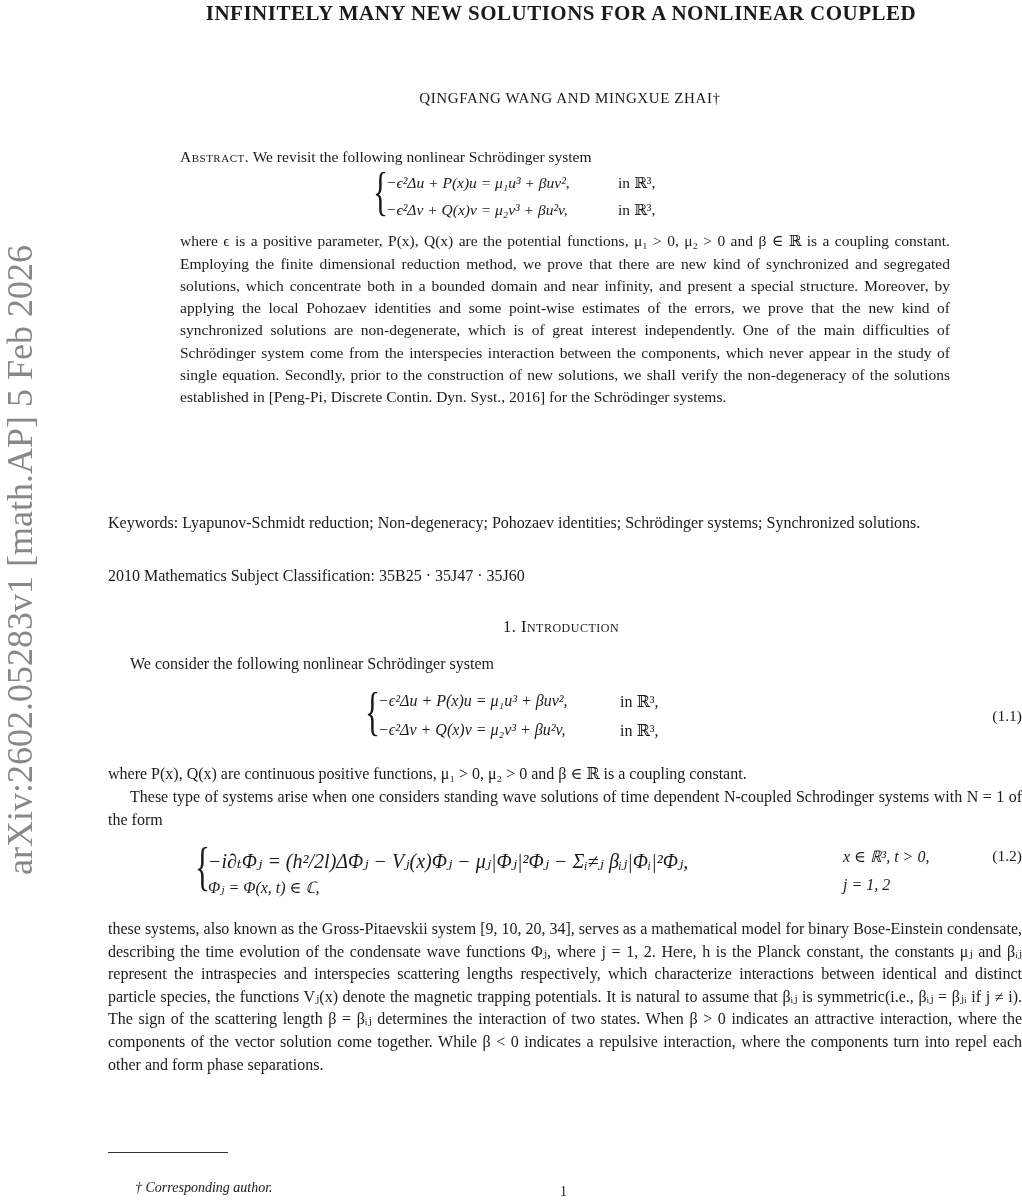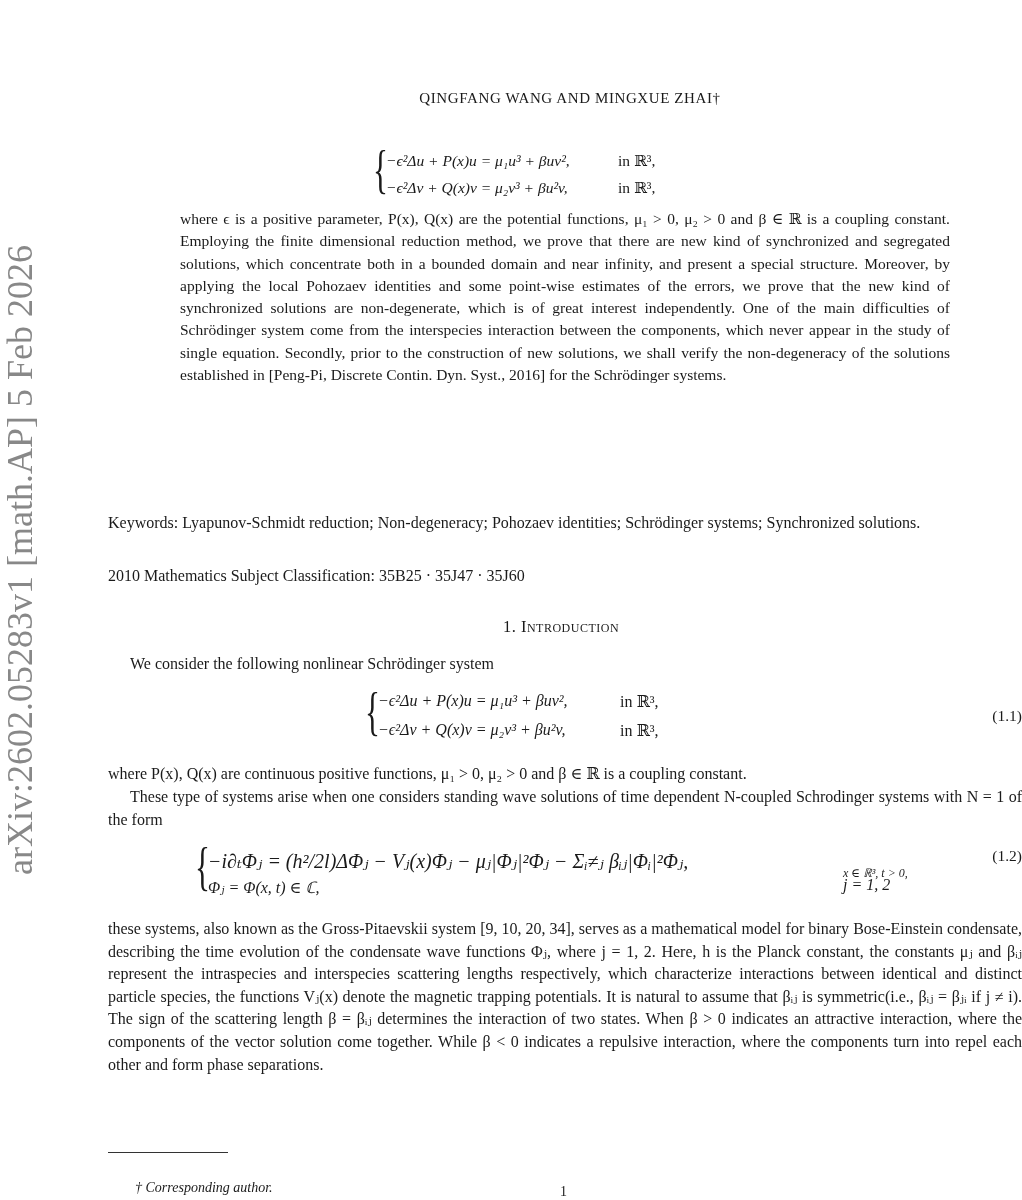--- a/index.html
+++ b/index.html
@@ -24,25 +24,30 @@
   .foot-rule { left:108px; top:1152px; width:120px; height:1px; background:#333; }
   .footnote { left:135px; top:1180px; font-size:14px;font-style:italic; }
   .pagenum { left:560px; top:1184px; font-size:14px; }
 </style>
 </head>
 <body>
 
 <div class="abs sidebar">arXiv:2602.05283v1  [math.AP]  5 Feb 2026</div>
 
 <div class="abs title">
+  <div>INFINITELY MANY NEW SOLUTIONS FOR A NONLINEAR COUPLED</div>
 </div>
 
 <div class="abs authors">QINGFANG WANG AND MINGXUE ZHAI†</div>
 
 <div class="abs abstract">
+  <div>
+    <span class="sc">Abstract.</span>
+    <span>We revisit the following nonlinear Schrödinger system</span>
+  </div>
   <div class="eqblock">
     <span class="brace" style="left:188px;">{</span>
     <span class="eqline" style="left:206px;top:2px;">−ϵ²Δu + P(x)u = μ₁u³ + βuv²,</span>
     <span class="eqline" style="left:438px;top:2px;font-style:normal;">in ℝ³,</span>
     <span class="eqline" style="left:206px;top:29px;">−ϵ²Δv + Q(x)v = μ₂v³ + βu²v,</span>
     <span class="eqline" style="left:438px;top:29px;font-style:normal;">in ℝ³,</span>
   </div>
   <div>where ϵ is a positive parameter, P(x), Q(x) are the potential functions, μ₁ &gt; 0, μ₂ &gt; 0 and β ∈ ℝ is a coupling constant. Employing the finite dimensional reduction method, we prove that there are new kind of synchronized and segregated solutions, which concentrate both in a bounded domain and near infinity, and present a special structure. Moreover, by applying the local Pohozaev identities and some point-wise estimates of the errors, we prove that the new kind of synchronized solutions are non-degenerate, which is of great interest independently. One of the main difficulties of Schrödinger system come from the interspecies interaction between the components, which never appear in the study of single equation. Secondly, prior to the construction of new solutions, we shall verify the non-degeneracy of the solutions established in [Peng-Pi, Discrete Contin. Dyn. Syst., 2016] for the Schrödinger systems.</div>
 </div>
 
@@ -70,21 +75,21 @@
   <span class="eqline" style="left:512px;top:33px;font-size:16px;font-style:normal;">in ℝ³,</span>
   <span class="eqnum" style="top:19px;">(1.1)</span>
 </div>
 
 <div class="abs body" style="top:763px;">where P(x), Q(x) are continuous positive functions, μ₁ &gt; 0, μ₂ &gt; 0 and β ∈ ℝ is a coupling constant.</div>
 <div class="abs body" style="top:786px;text-indent:22px;">These type of systems arise when one considers standing wave solutions of time dependent N-coupled Schrodinger systems with N = 1 of the form</div>
 
 <div class="abs" style="left:108px;width:914px;top:843px;height:62px;">
   <span class="brace" style="left:82px;top:-2px;">{</span>
   <span class="eqline" style="left:100px;top:6px;font-size:20px;">−i∂ₜΦⱼ = (h²/2l)ΔΦⱼ − Vⱼ(x)Φⱼ − μⱼ|Φⱼ|²Φⱼ − Σᵢ≠ⱼ βᵢⱼ|Φᵢ|²Φⱼ,</span>
-  <span class="eqline" style="left:735px;top:21px;font-size:12px;">x ∈ ℝ³, t &gt; 0,</span>
+  <span class="eqline" style="left:735px;top:2px;font-size:16px;">x ∈ ℝ³, t &gt; 0,</span>
   <span class="eqline" style="left:100px;top:33px;font-size:16px;">Φⱼ = Φ(x, t) ∈ ℂ,</span>
   <span class="eqline" style="left:735px;top:33px;font-size:16px;">j = 1, 2</span>
   <span class="eqnum" style="top:4px;font-family:Liberation Serif, serif;">(1.2)</span>
 </div>
 
 <div class="abs body" style="top:918px;">these systems, also known as the Gross-Pitaevskii system [9, 10, 20, 34], serves as a mathematical model for binary Bose-Einstein condensate, describing the time evolution of the condensate wave functions Φⱼ, where j = 1, 2. Here, h is the Planck constant, the constants μⱼ and βᵢⱼ represent the intraspecies and interspecies scattering lengths respectively, which characterize interactions between identical and distinct particle species, the functions Vⱼ(x) denote the magnetic trapping potentials. It is natural to assume that βᵢⱼ is symmetric(i.e., βᵢⱼ = βⱼᵢ if j ≠ i). The sign of the scattering length β = βᵢⱼ determines the interaction of two states. When β &gt; 0 indicates an attractive interaction, where the components of the vector solution come together. While β &lt; 0 indicates a repulsive interaction, where the components turn into repel each other and form phase separations.</div>
 
 <div class="abs foot-rule"></div>
 <div class="abs footnote">† Corresponding author.</div>
 <div class="abs pagenum">1</div>

